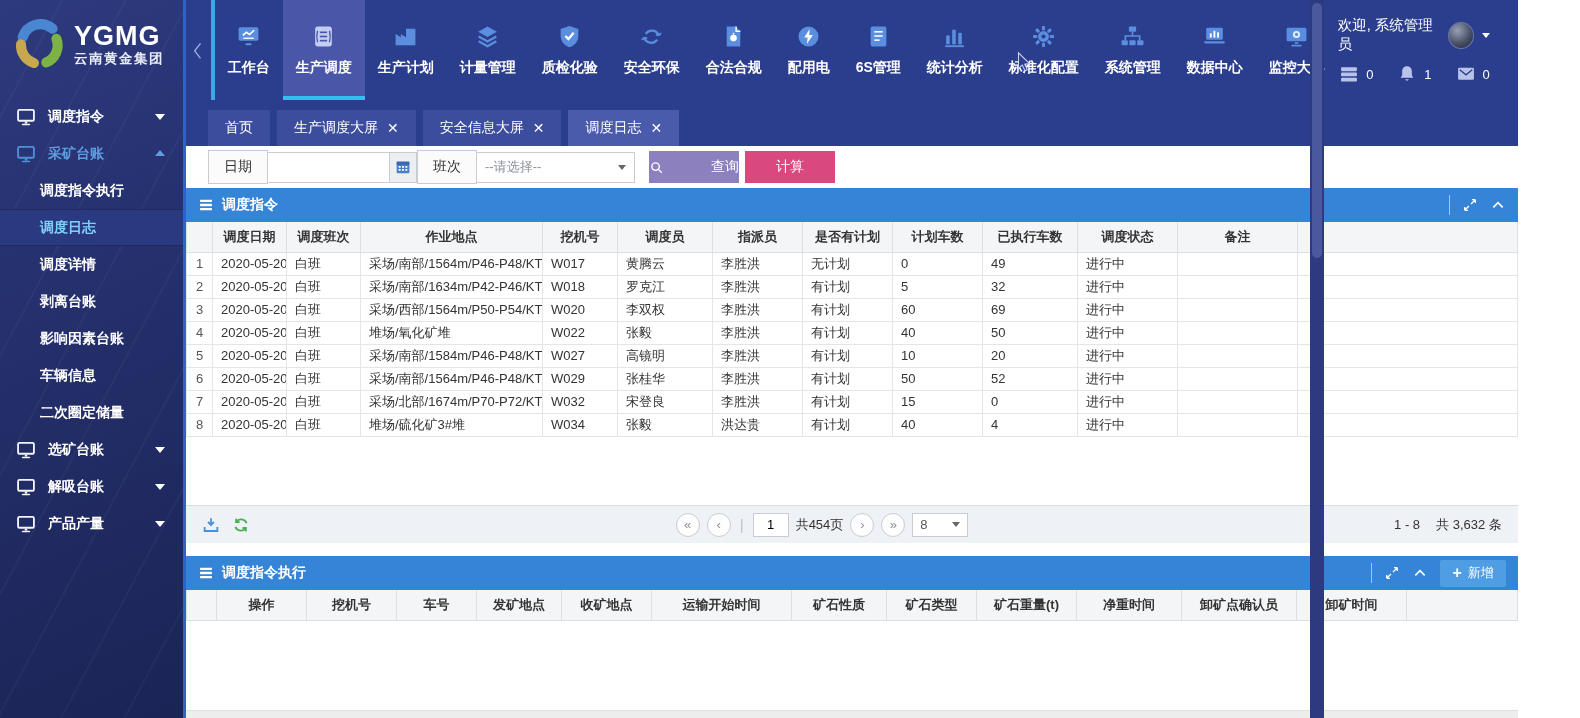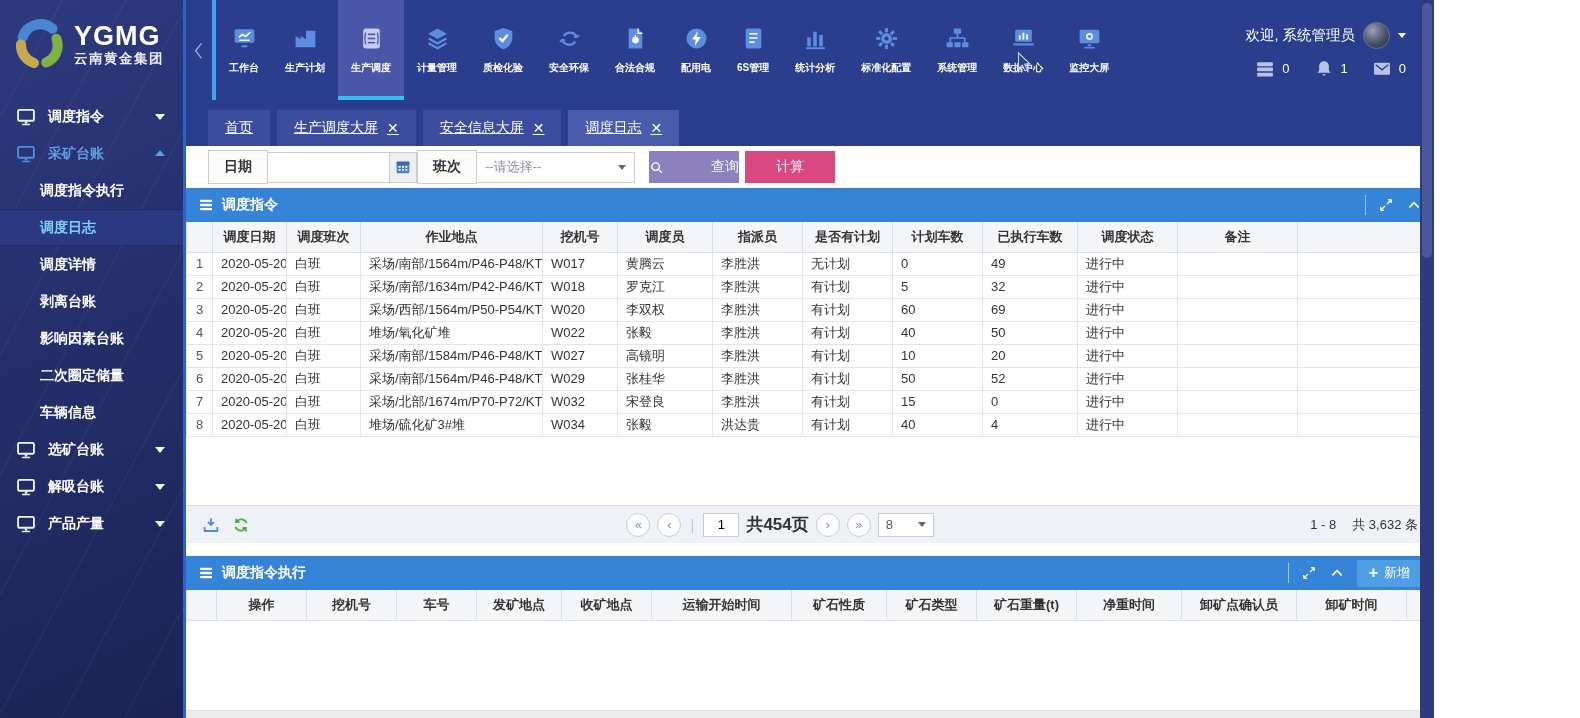--- a/index.html
+++ b/index.html
@@ -1,18 +1,18 @@
 <!DOCTYPE html>
 <html><head>
 <meta charset="utf-8">
 <style>
   * { margin:0; padding:0; box-sizing:border-box; }
   html,body { width:1580px; height:718px; overflow:hidden;
     font-family:"Liberation Sans","DejaVu Sans",sans-serif; }
-  .app { position:relative; width:1434px; height:718px; display:flex; background:#0ea5e9; }
+  .app { position:relative; width:1324px; height:718px; display:flex; background:#0ea5e9; }
 
   
   .sidebar { width:186px; flex:0 0 186px; height:718px;
     background:linear-gradient(155deg,#2d3a7e 0%,#242f6b 45%,#1b2455 100%);
     border-right:3px solid #2e63c9; display:flex; flex-direction:column; position:relative; overflow:hidden; }
   .sidebar::before { content:""; position:absolute; inset:0;
     background:repeating-linear-gradient(118deg,transparent 0 54px,rgba(255,255,255,.03) 54px 56px); pointer-events:none; }
   .logo { height:90px; display:flex; align-items:center; padding-left:12px; gap:8px; position:relative; }
   .logo-mark { width:54px; height:54px; }
   .logo-en { color:#fff; font-size:27px; font-weight:bold; letter-spacing:1px; line-height:28px; }
@@ -36,46 +36,46 @@
 
   
   .topbar { height:100px; flex:0 0 100px; background:#2b3e8e; display:flex; align-items:stretch; }
   .collapse-btn { width:26px; display:flex; align-items:center; justify-content:center; cursor:pointer; }
   .collapse-btn svg { width:20px; height:26px; }
   .topnav { display:flex; align-items:stretch; border-left:4px solid #42a5e8; }
   .nav-item { display:flex; flex-direction:column; align-items:center; justify-content:center;
     gap:10px; padding:0 13px; cursor:pointer; }
   .nav-item .icon { width:25px; height:25px; color:#5b8ede; }
   .nav-item .icon svg { width:100%; height:100%; display:block; }
-  .nav-label { color:#fff; font-size:10px; font-weight:bold; white-space:nowrap; }
+  .nav-label { color:#fff; font-size:14px; font-weight:bold; white-space:nowrap; }
   .nav-item.active { background:#4a57a8; border-bottom:4px solid #2fc0f0; padding-top:4px; }
   .nav-item.active .icon { color:#c3cdf1; }
   .user-area { margin-left:auto; display:flex; flex-direction:column; justify-content:center;
     align-items:flex-end; gap:10px; padding-right:28px; }
   .user-row { display:flex; align-items:center; gap:8px; color:#fff; font-size:14.5px; }
   .avatar { width:27px; height:27px; border-radius:50%;
     background:radial-gradient(circle at 35% 30%, #98a0b4, #4a5268 55%, #23283a 95%); border:1px solid #6a74a8; }
   .ucaret { width:0; height:0; border:4.5px solid transparent; border-top:5.5px solid #fff; margin-top:5px; }
   .badge-row { display:flex; align-items:center; gap:24px; }
   .badge { display:flex; align-items:center; gap:7px; color:#fff; font-size:13px; cursor:pointer; }
   .badge .icon { width:20px; height:20px; color:#b9c3ea; }
   .badge .icon svg { width:100%; height:100%; display:block; }
 
   
   .tabrow { height:46px; flex:0 0 46px; background:#2b3e8e; display:flex; align-items:flex-end;
     padding-left:22px; gap:7px; }
   .tab { height:36px; background:#3c4d9e; color:#fff; font-size:14px; padding:0 17px;
-    display:flex; align-items:center; gap:9px; cursor:pointer; white-space:nowrap;text-decoration:underline; }
+    display:flex; align-items:center; gap:9px; cursor:pointer; white-space:nowrap; }
   .tab.active { background:#4a5bac; }
   .tab-x { font-size:14px; font-weight:bold; line-height:1; cursor:pointer; }
 
   
   .filterbar { height:42px; flex:0 0 42px; background:#fff; display:flex; align-items:center; padding-left:22px; }
   .fl-label { height:31px; border:1px solid #c9ccd1; background:#fbfbfc; padding:16px 15px;
-    display:flex; align-items:center; font-size:14px; color:#333;font-weight:bold; }
+    display:flex; align-items:center; font-size:14px; color:#333; }
   .date-wrap { display:flex; align-items:stretch; height:31px; }
   .date-input { width:122px; border:1px solid #c9ccd1; border-left:none; outline:none; padding:0 8px; font-size:13px; }
   .cal-btn { width:27px; border:1px solid #c9ccd1; border-left:none; background:#eceef1;
     display:flex; align-items:center; justify-content:center; cursor:pointer; }
   .cal-btn svg { width:16px; height:16px; }
   .shift-label { margin-left:0; }
   .select { height:31px; width:158px; border:1px solid #c9ccd1; border-left:none; background:#fff;
     display:flex; align-items:center; padding:6px 8px; font-size:13px; color:#8a8f98; cursor:pointer; }
   .sel-caret { margin-left:auto; width:0; height:0; border:4px solid transparent; border-top:5px solid #666; margin-top:4px; }
   .btn { height:32px; border:none; color:#fff; font-size:14px; display:flex; align-items:center;
@@ -112,21 +112,21 @@
     display:flex; align-items:center; padding:0 16px; }
   .pg-icons { display:flex; align-items:center; gap:12px; }
   .pg-ic { width:18px; height:18px; cursor:pointer; display:inline-flex; }
   .pg-ic svg { width:100%; height:100%; }
   .dl { color:#4a90d9; } .rf { color:#4caf50; }
   .pager { display:flex; align-items:center; gap:7px; margin:0 auto; }
   .pcircle { width:24px; height:24px; border-radius:50%; background:#fdfdfd; border:1px solid #c8ccd2;
     color:#8a8f98; display:flex; align-items:center; justify-content:center; font-size:13px; cursor:pointer; }
   .psep { color:#c0c4cc; font-size:15px; margin:0 2px; }
   .pinput { width:36px; height:24px; border:1px solid #c8ccd2; text-align:center; font-size:13px; outline:none; }
-  .ptotal { font-size:17px; color:#333;font-weight:bold; }
+  .ptotal { font-size:13px; color:#333; }
   .psize { width:56px; height:24px; border:1px solid #c8ccd2; background:#fff; display:flex;
     align-items:center; padding:0 7px; font-size:13px; color:#555; cursor:pointer; }
   .psummary { display:flex; align-items:center; gap:16px; font-size:13px; color:#333; }
 
   .gap { height:13px; flex:0 0 13px; background:#fff; }
   .hscroll { height:8px; flex:0 0 8px; background:#ededed; border-top:1px solid #e0e0e0; cursor:pointer; }
 
   
   .vscroll { position:absolute; right:0; top:0; width:14px; height:718px; background:#2d3a80; cursor:pointer; }
   .vthumb { position:absolute; top:3px; left:2px; width:10px; height:255px; background:#4a589e; border-radius:6px; }
@@ -183,24 +183,24 @@
         <div class="ssub">
           <span>调度详情</span>
         </div>
         <div class="ssub">
           <span>剥离台账</span>
         </div>
         <div class="ssub">
           <span>影响因素台账</span>
         </div>
         <div class="ssub">
+          <span>车辆信息</span>
+        </div>
+        <div class="ssub">
           <span>二次圈定储量</span>
-        </div>
-        <div class="ssub">
-          <span>车辆信息</span>
         </div>
         <div class="sgroup">
           <span class="icon ">
             <svg viewBox="0 0 24 24">
               <rect x="2.5" y="3.5" width="19" height="13" rx="1.6" fill="none" stroke="currentColor" stroke-width="2.2"></rect>
               <rect x="10.5" y="17.5" width="3" height="2.4" fill="currentColor"></rect>
               <rect x="7" y="20.2" width="10" height="1.8" rx=".9" fill="currentColor"></rect>
             </svg>
           </span>
           <span>选矿台账</span>
@@ -243,42 +243,42 @@
           <div class="nav-item">
             <span class="icon ">
               <svg viewBox="0 0 24 24">
                 <rect x="2.5" y="3" width="19" height="13" rx="1.6" fill="currentColor"></rect>
                 <polyline points="6.5,11 10,8 13,10 17.5,6" fill="none" stroke="#fff" stroke-width="1.6"></polyline>
                 <rect x="7" y="13" width="10" height="1.4" fill="#fff" opacity=".9"></rect>
                 <rect x="9" y="18.5" width="6" height="2" rx="1" fill="currentColor"></rect>
               </svg>
             </span>
             <span class="nav-label">工作台</span>
-          </div>
-          <div class="nav-item">
-            <span class="icon ">
-              <svg viewBox="0 0 24 24">
-                <path d="M2.5 20.5 V9.5 l5 3.3 V9.5 l5 3.3 V4.5 h9 V20.5 z" fill="currentColor"></path>
-              </svg>
-            </span>
-            <span class="nav-label">生产计划</span>
           </div>
           <div class="nav-item active">
             <span class="icon ">
               <svg viewBox="0 0 24 24">
                 <rect x="4" y="2.5" width="16" height="19" rx="2.6" fill="currentColor"></rect>
                 <g stroke="#4a57a8" stroke-width="1.6">
                   <line x1="8.5" y1="8" x2="15.5" y2="8"></line>
                   <line x1="8.5" y1="12" x2="15.5" y2="12"></line>
                   <line x1="8.5" y1="16" x2="15.5" y2="16"></line>
                 </g>
                 <path d="M6.3 6.5 q-1.5 5.5 0 11 M17.7 6.5 q1.5 5.5 0 11" stroke="#4a57a8" stroke-width="1.3" fill="none"></path>
               </svg>
             </span>
             <span class="nav-label">生产调度</span>
+          </div>
+          <div class="nav-item">
+            <span class="icon ">
+              <svg viewBox="0 0 24 24">
+                <path d="M2.5 20.5 V9.5 l5 3.3 V9.5 l5 3.3 V4.5 h9 V20.5 z" fill="currentColor"></path>
+              </svg>
+            </span>
+            <span class="nav-label">生产计划</span>
           </div>
           <div class="nav-item">
             <span class="icon ">
               <svg viewBox="0 0 24 24">
                 <path d="M12 2.5 L21 7.5 12 12.5 3 7.5 z" fill="currentColor"></path>
                 <path d="M3.5 12 L12 16.8 20.5 12" fill="none" stroke="currentColor" stroke-width="2.2"></path>
                 <path d="M3.5 16.5 L12 21.3 20.5 16.5" fill="none" stroke="currentColor" stroke-width="2.2"></path>
               </svg>
             </span>
             <span class="nav-label">计量管理</span>

